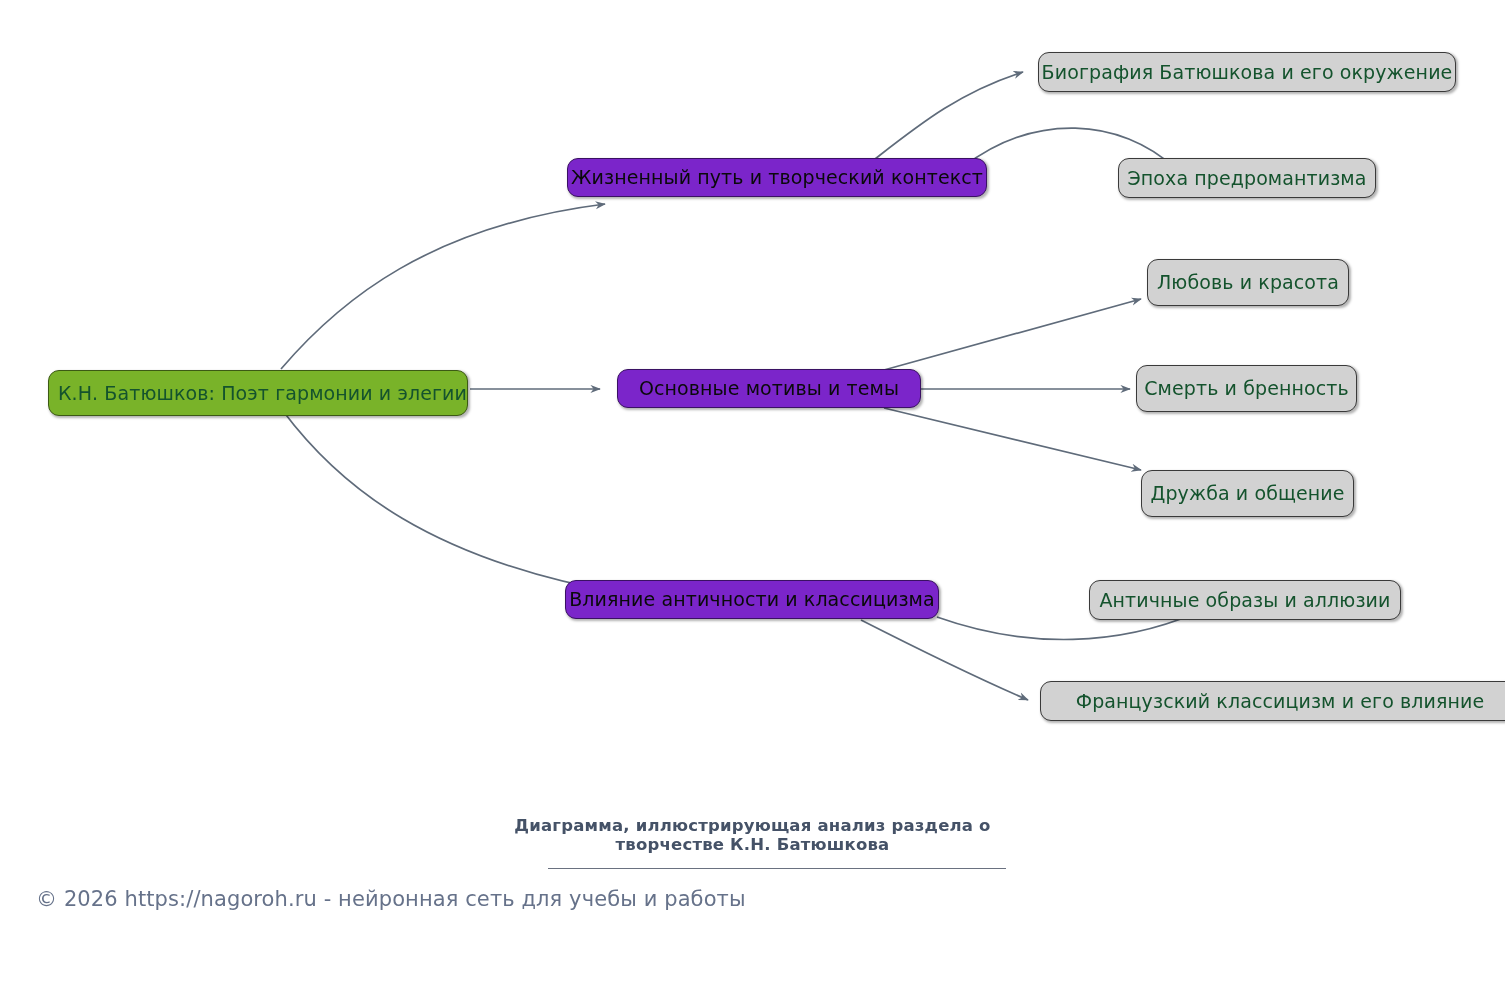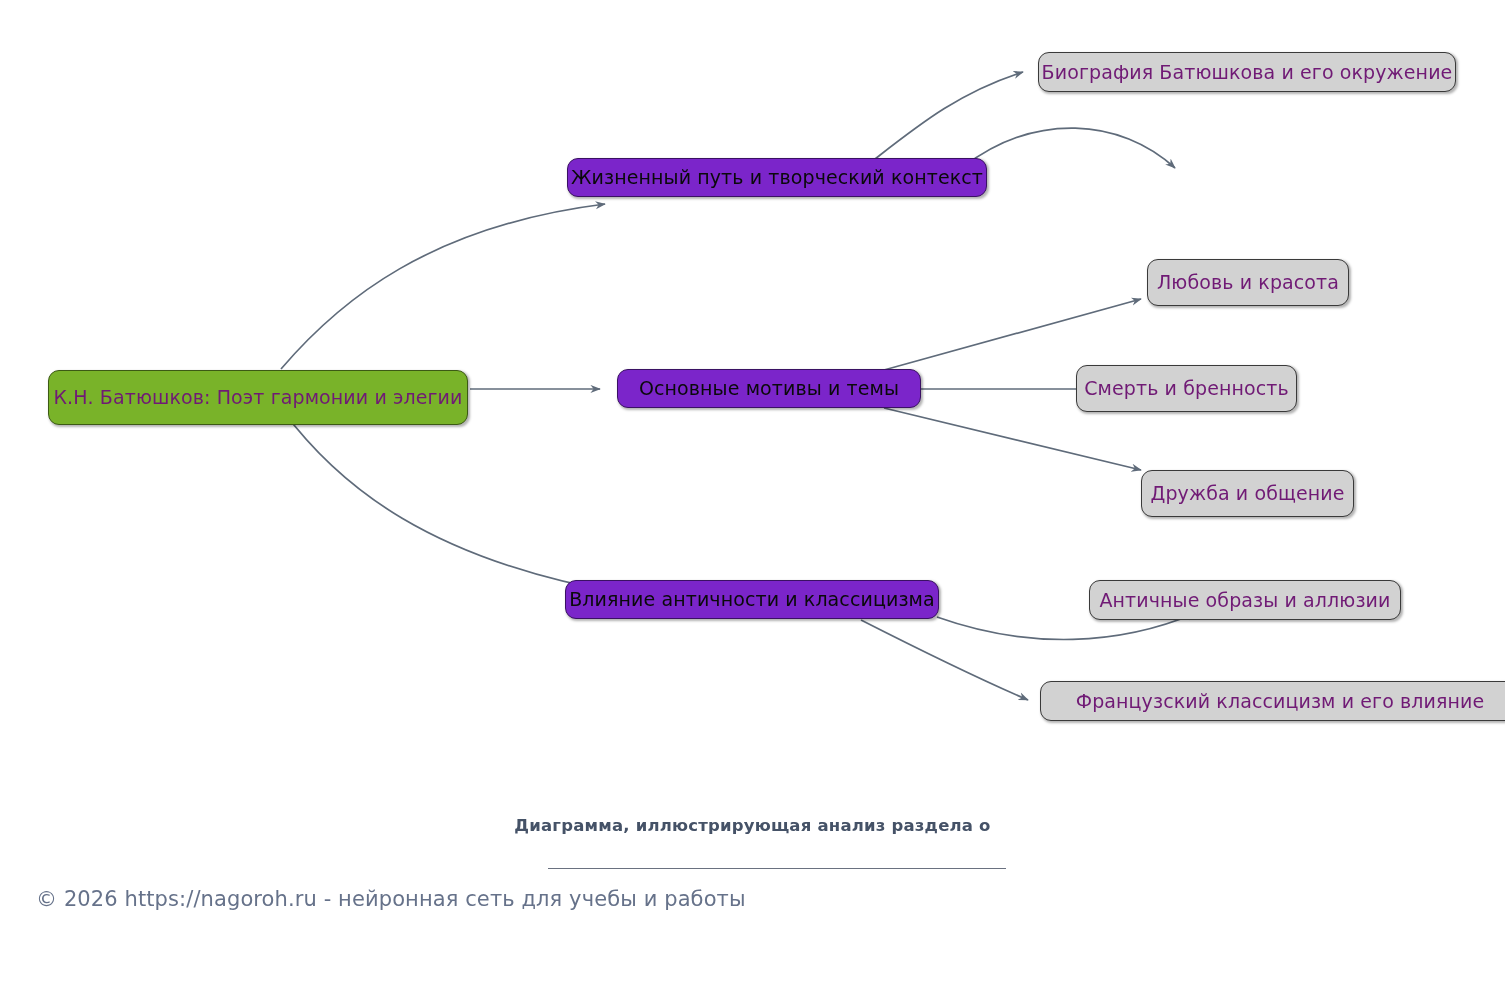--- a/index.html
+++ b/index.html
@@ -31,21 +31,21 @@
   .node {
     position: absolute;
     box-sizing: border-box;
     display: flex;
     align-items: center;
     justify-content: center;
     border-radius: 11px;
     border: 1.4px solid #2b2b2b;
     font-size: 19px;
     line-height: 1;
-    color: #701a75;
+    color: #14532d;
     white-space: nowrap;
     box-shadow: 1.5px 1.5px 2.5px rgba(0,0,0,0.30);
     letter-spacing: 0.1px;
   }
   .node.root {
     background: #79b329;
     border-color: #3c5a14;
   }
   .node.branch {
     background: #7b25ca;
@@ -115,58 +115,62 @@
 
     <path d="M 889,389 L 1130,389" fill="none" stroke="#5f6b7a" stroke-width="1.7" marker-end="url(#arrow)"></path>
 
     <path d="M 884,408 L 1141,470" fill="none" stroke="#5f6b7a" stroke-width="1.7" marker-end="url(#arrow)"></path>
 
     <path d="M 937,617 C 1030,650 1120,645 1196,613" fill="none" stroke="#5f6b7a" stroke-width="1.7" marker-end="url(#arrow)"></path>
 
     <path d="M 861,620 C 920,650 970,675 1028,700" fill="none" stroke="#5f6b7a" stroke-width="1.7" marker-end="url(#arrow)"></path>
   </svg>
 
-  <div class="node root" style="left:48px; top:370px; width:420px; height:55px;">
+  <div class="node root" style="left:48px; top:370px; width:420px; height:46px;justify-content:flex-end;">
     <span>К.Н. Батюшков: Поэт гармонии и элегии</span>
   </div>
 
   <div class="node branch" style="left:567px; top:158px; width:420px; height:39px;">
     <span>Жизненный путь и творческий контекст</span>
   </div>
 
   <div class="node leaf" style="left:1038px; top:52px; width:418px; height:40px;">
     <span>Биография Батюшкова и его окружение</span>
   </div>
 
+  <div class="node leaf" style="left:1118px; top:158px; width:258px; height:40px;">
+    <span>Эпоха предромантизма</span>
+  </div>
 
   <div class="node branch" style="left:617px; top:369px; width:304px; height:39px;">
     <span>Основные мотивы и темы</span>
   </div>
 
   <div class="node leaf" style="left:1147px; top:259px; width:202px; height:47px;">
     <span>Любовь и красота</span>
   </div>
 
-  <div class="node leaf" style="left:1076px; top:365px; width:221px; height:47px;">
+  <div class="node leaf" style="left:1136px; top:365px; width:221px; height:47px;">
     <span>Смерть и бренность</span>
   </div>
 
   <div class="node leaf" style="left:1141px; top:470px; width:213px; height:47px;">
     <span>Дружба и общение</span>
   </div>
 
   <div class="node branch" style="left:565px; top:580px; width:374px; height:39px;">
     <span>Влияние античности и классицизма</span>
   </div>
 
   <div class="node leaf" style="left:1089px; top:580px; width:312px; height:40px;">
     <span>Античные образы и аллюзии</span>
   </div>
 
   <div class="node leaf" style="left:1040px; top:681px; width:480px; height:40px;">
     <span>Французский классицизм и его влияние</span>
   </div>
 
   <div class="caption caption-line1">Диаграмма, иллюстрирующая анализ раздела о</div>
+  <div class="caption caption-line2">творчестве К.Н. Батюшкова</div>
   <div class="divider"></div>
   <div class="copyright">© 2026 https://nagoroh.ru - нейронная сеть для учебы и работы</div>
 
 </div>
 
 </body></html>

